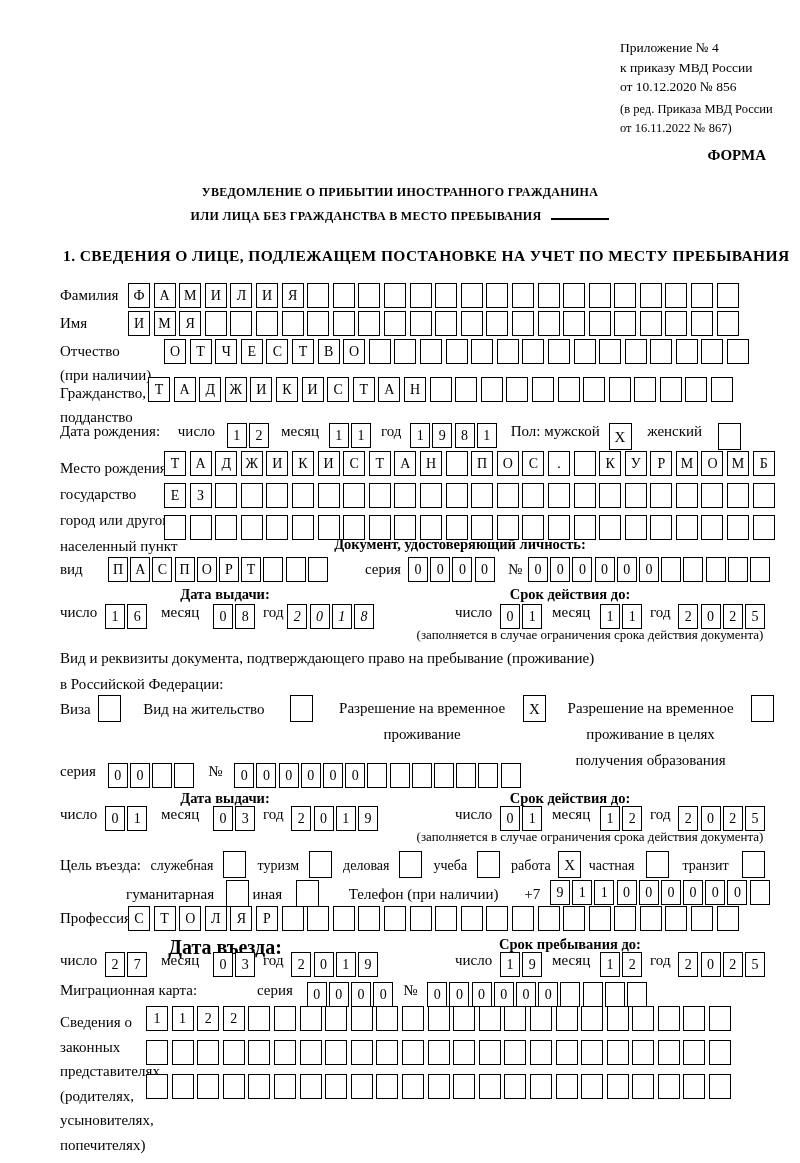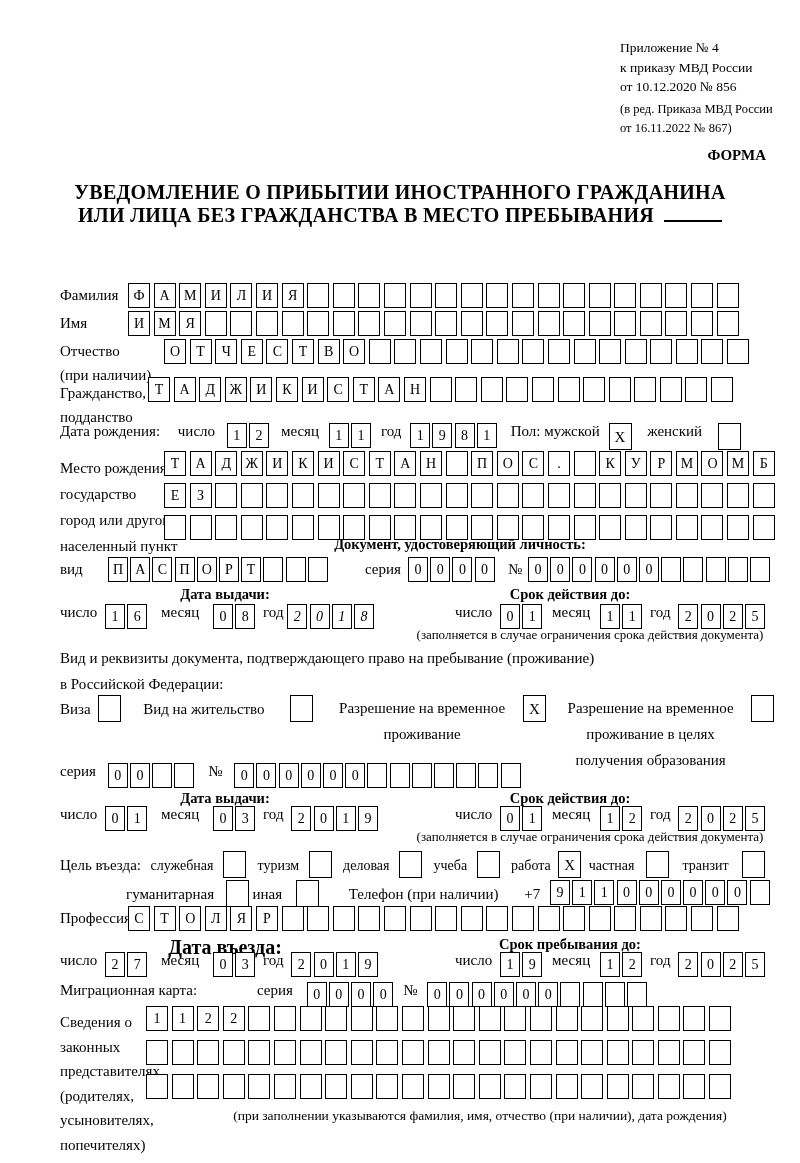--- a/index.html
+++ b/index.html
@@ -40,25 +40,26 @@
   <div class="abs" style="top:38px;left:620px;line-height:19.5px;font-size:13.5px;">
     <div>Приложение № 4</div>
     <div>к приказу МВД России</div>
     <div>от 10.12.2020 № 856</div>
     <div class="tiny" style="margin-top:3px;">(в ред. Приказа МВД России</div>
     <div class="tiny">от 16.11.2022 № 867)</div>
   </div>
 
   <div class="abs b rt" style="top:147px;left:0;width:766px;font-size:15px;">ФОРМА</div>
 
-  <div class="abs ctr b" style="top:181px;left:0;width:800px;font-size:20px;line-height:23px;letter-spacing:0.3px;">
+  <div class="abs ctr b" style="top:181px;left:0;width:800px;font-size:12px;line-height:23px;letter-spacing:0.3px;">
     <div>УВЕДОМЛЕНИЕ О ПРИБЫТИИ ИНОСТРАННОГО ГРАЖДАНИНА</div>
     <div><span>ИЛИ ЛИЦА БЕЗ ГРАЖДАНСТВА В МЕСТО ПРЕБЫВАНИЯ</span><span class="t-underline"></span></div>
   </div>
 
+  <div class="abs b" style="top:247px;left:63px;font-size:15.5px;letter-spacing:0.4px;">1. СВЕДЕНИЯ О ЛИЦЕ, ПОДЛЕЖАЩЕМ ПОСТАНОВКЕ НА УЧЕТ ПО МЕСТУ ПРЕБЫВАНИЯ</div>
 
   <div class="abs" style="top:283px;left:60px;">
     <span class="abs lblline" style="left:0;">Фамилия</span>
     <span class="cells abs" style="left:68px;"><span class="cell">Ф</span><span class="cell">А</span><span class="cell">М</span><span class="cell">И</span><span class="cell">Л</span><span class="cell">И</span><span class="cell">Я</span><span class="cell"></span><span class="cell"></span><span class="cell"></span><span class="cell"></span><span class="cell"></span><span class="cell"></span><span class="cell"></span><span class="cell"></span><span class="cell"></span><span class="cell"></span><span class="cell"></span><span class="cell"></span><span class="cell"></span><span class="cell"></span><span class="cell"></span><span class="cell"></span><span class="cell"></span></span>
   </div>
 
   <div class="abs" style="top:311px;left:60px;">
     <span class="abs lblline" style="left:0;">Имя</span>
     <span class="cells abs" style="left:68px;"><span class="cell">И</span><span class="cell">М</span><span class="cell">Я</span><span class="cell"></span><span class="cell"></span><span class="cell"></span><span class="cell"></span><span class="cell"></span><span class="cell"></span><span class="cell"></span><span class="cell"></span><span class="cell"></span><span class="cell"></span><span class="cell"></span><span class="cell"></span><span class="cell"></span><span class="cell"></span><span class="cell"></span><span class="cell"></span><span class="cell"></span><span class="cell"></span><span class="cell"></span><span class="cell"></span><span class="cell"></span></span>
   </div>
@@ -250,15 +251,14 @@
       <div>законных</div>
       <div>представителях</div>
       <div>(родителях,</div>
       <div>усыновителях,</div>
       <div>попечителях)</div>
     </span>
     <span class="cells abs" style="left:86px;top:0;"><span class="cell">1</span><span class="cell">1</span><span class="cell">2</span><span class="cell">2</span><span class="cell"></span><span class="cell"></span><span class="cell"></span><span class="cell"></span><span class="cell"></span><span class="cell"></span><span class="cell"></span><span class="cell"></span><span class="cell"></span><span class="cell"></span><span class="cell"></span><span class="cell"></span><span class="cell"></span><span class="cell"></span><span class="cell"></span><span class="cell"></span><span class="cell"></span><span class="cell"></span><span class="cell"></span></span>
     <span class="cells abs" style="left:86px;top:34px;"><span class="cell"></span><span class="cell"></span><span class="cell"></span><span class="cell"></span><span class="cell"></span><span class="cell"></span><span class="cell"></span><span class="cell"></span><span class="cell"></span><span class="cell"></span><span class="cell"></span><span class="cell"></span><span class="cell"></span><span class="cell"></span><span class="cell"></span><span class="cell"></span><span class="cell"></span><span class="cell"></span><span class="cell"></span><span class="cell"></span><span class="cell"></span><span class="cell"></span><span class="cell"></span></span>
     <span class="cells abs" style="left:86px;top:68px;"><span class="cell"></span><span class="cell"></span><span class="cell"></span><span class="cell"></span><span class="cell"></span><span class="cell"></span><span class="cell"></span><span class="cell"></span><span class="cell"></span><span class="cell"></span><span class="cell"></span><span class="cell"></span><span class="cell"></span><span class="cell"></span><span class="cell"></span><span class="cell"></span><span class="cell"></span><span class="cell"></span><span class="cell"></span><span class="cell"></span><span class="cell"></span><span class="cell"></span><span class="cell"></span></span>
   </div>
-  <div class="abs ctr" style="top:1108px;left:160px;width:640px;font-size:13.5px;">(при заполнении указываются фамилия, имя, отчество (при наличии), дата рождения)</div>
 
 </div>
 
 </body></html>

